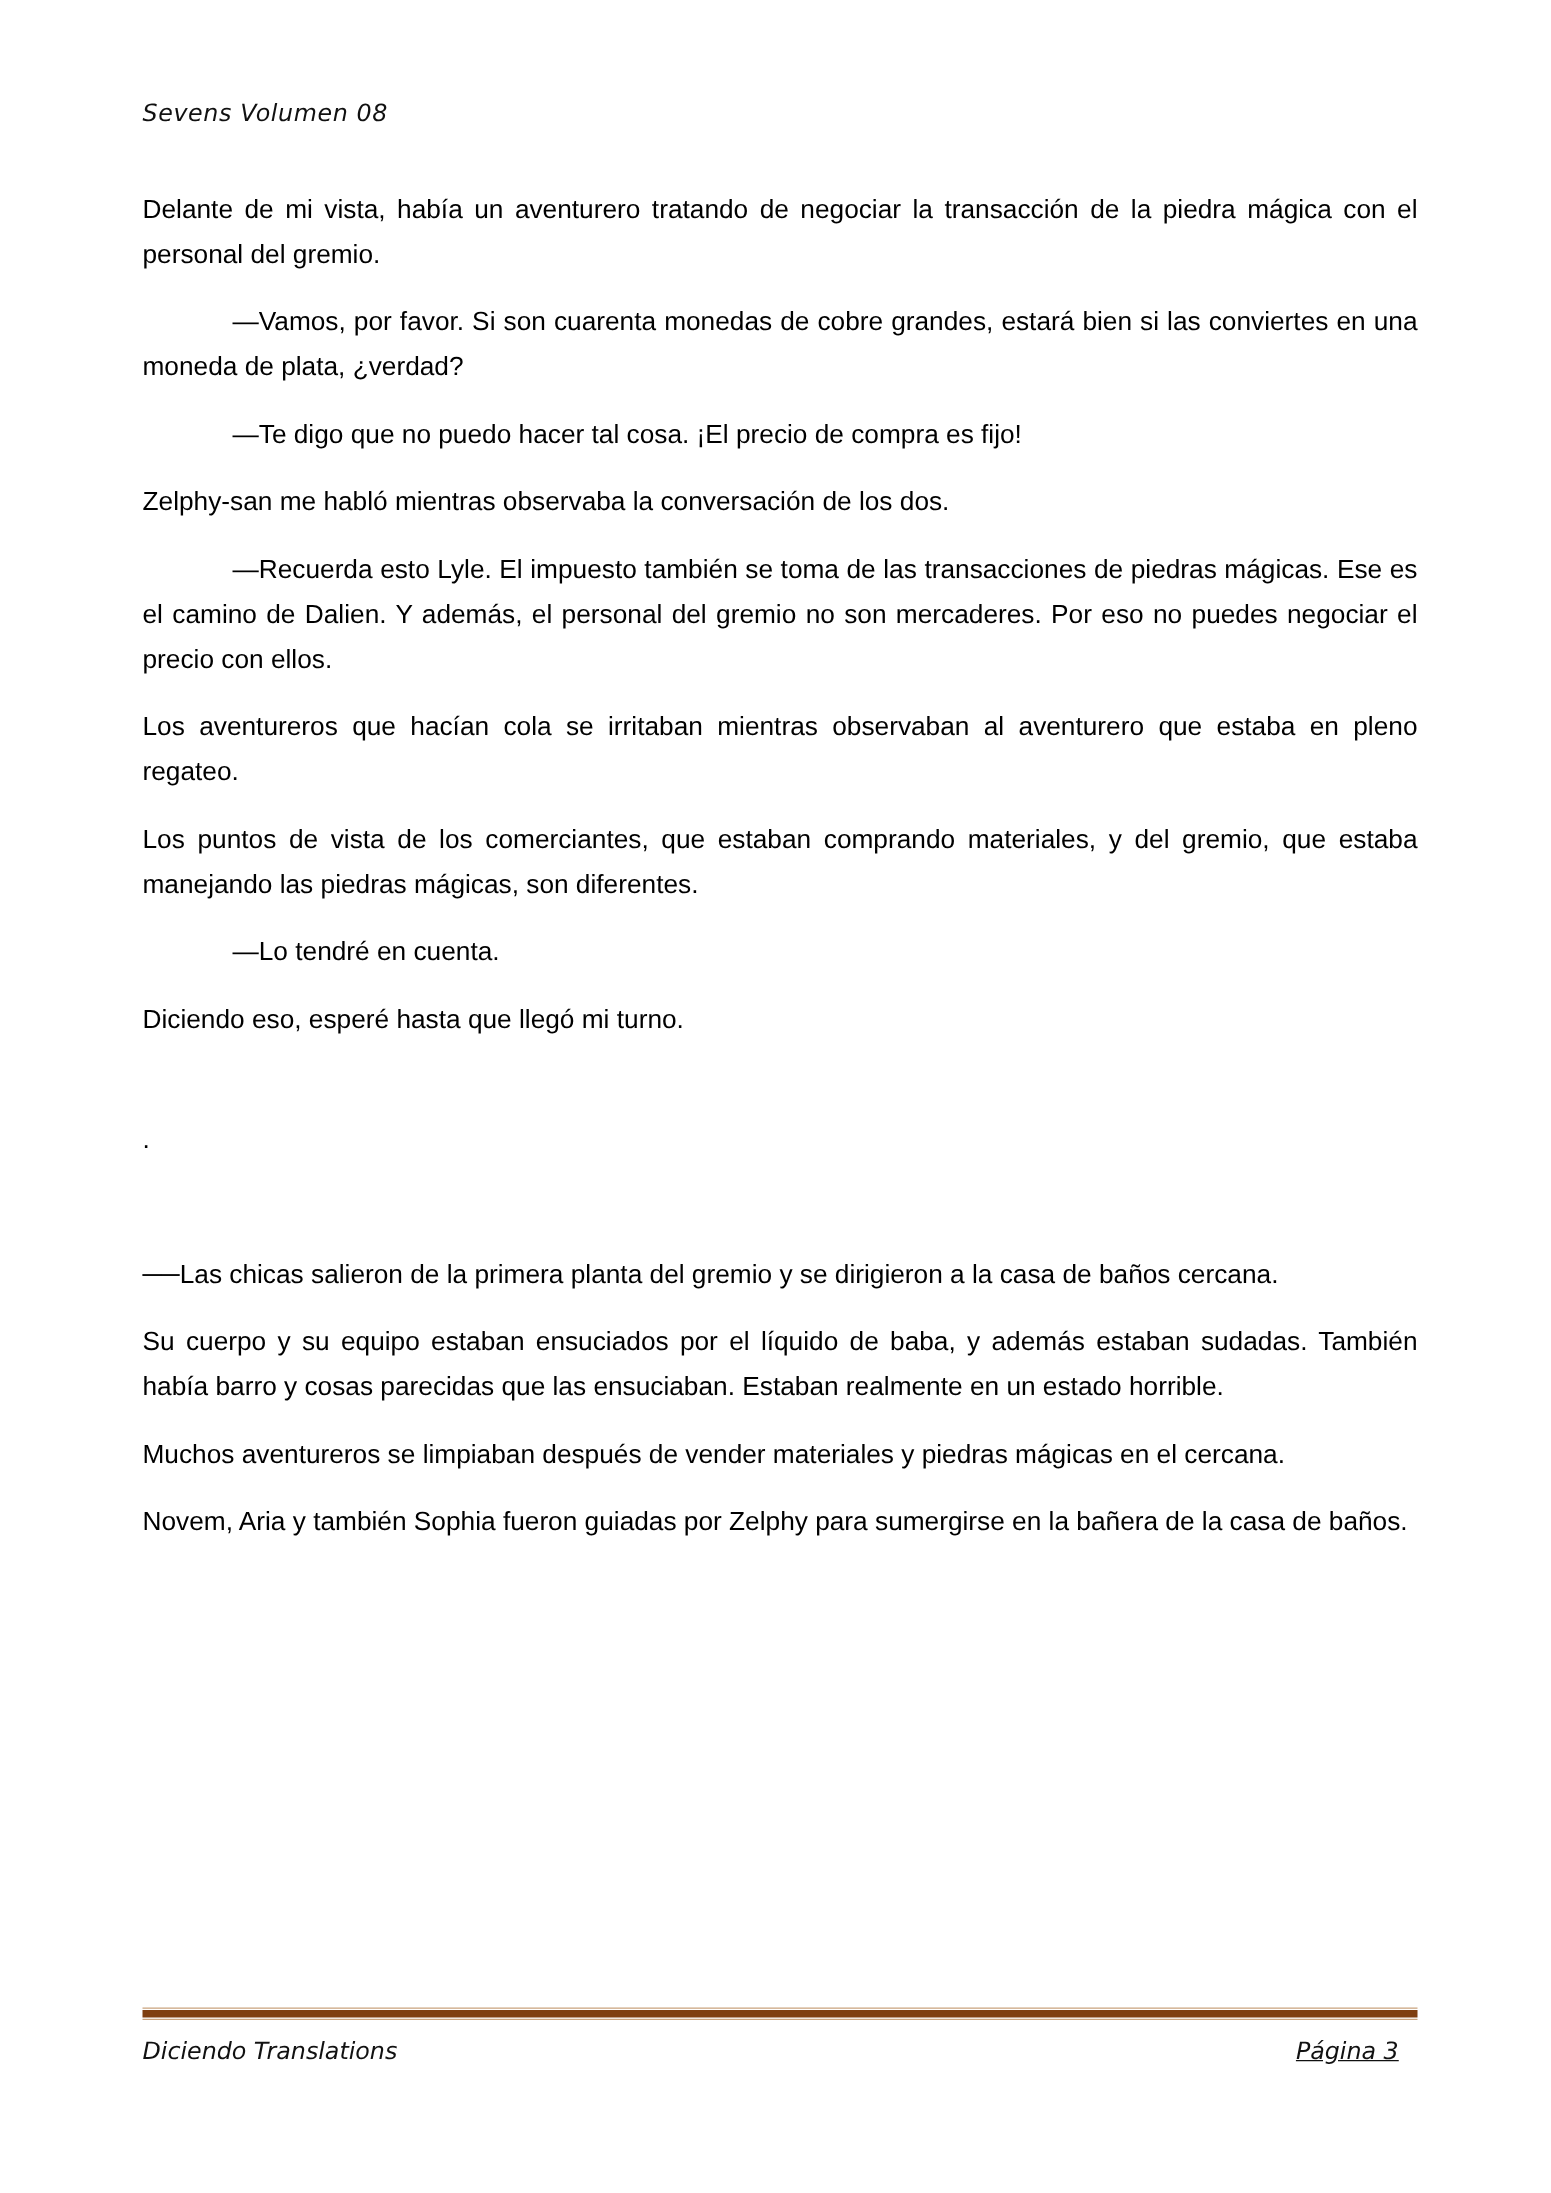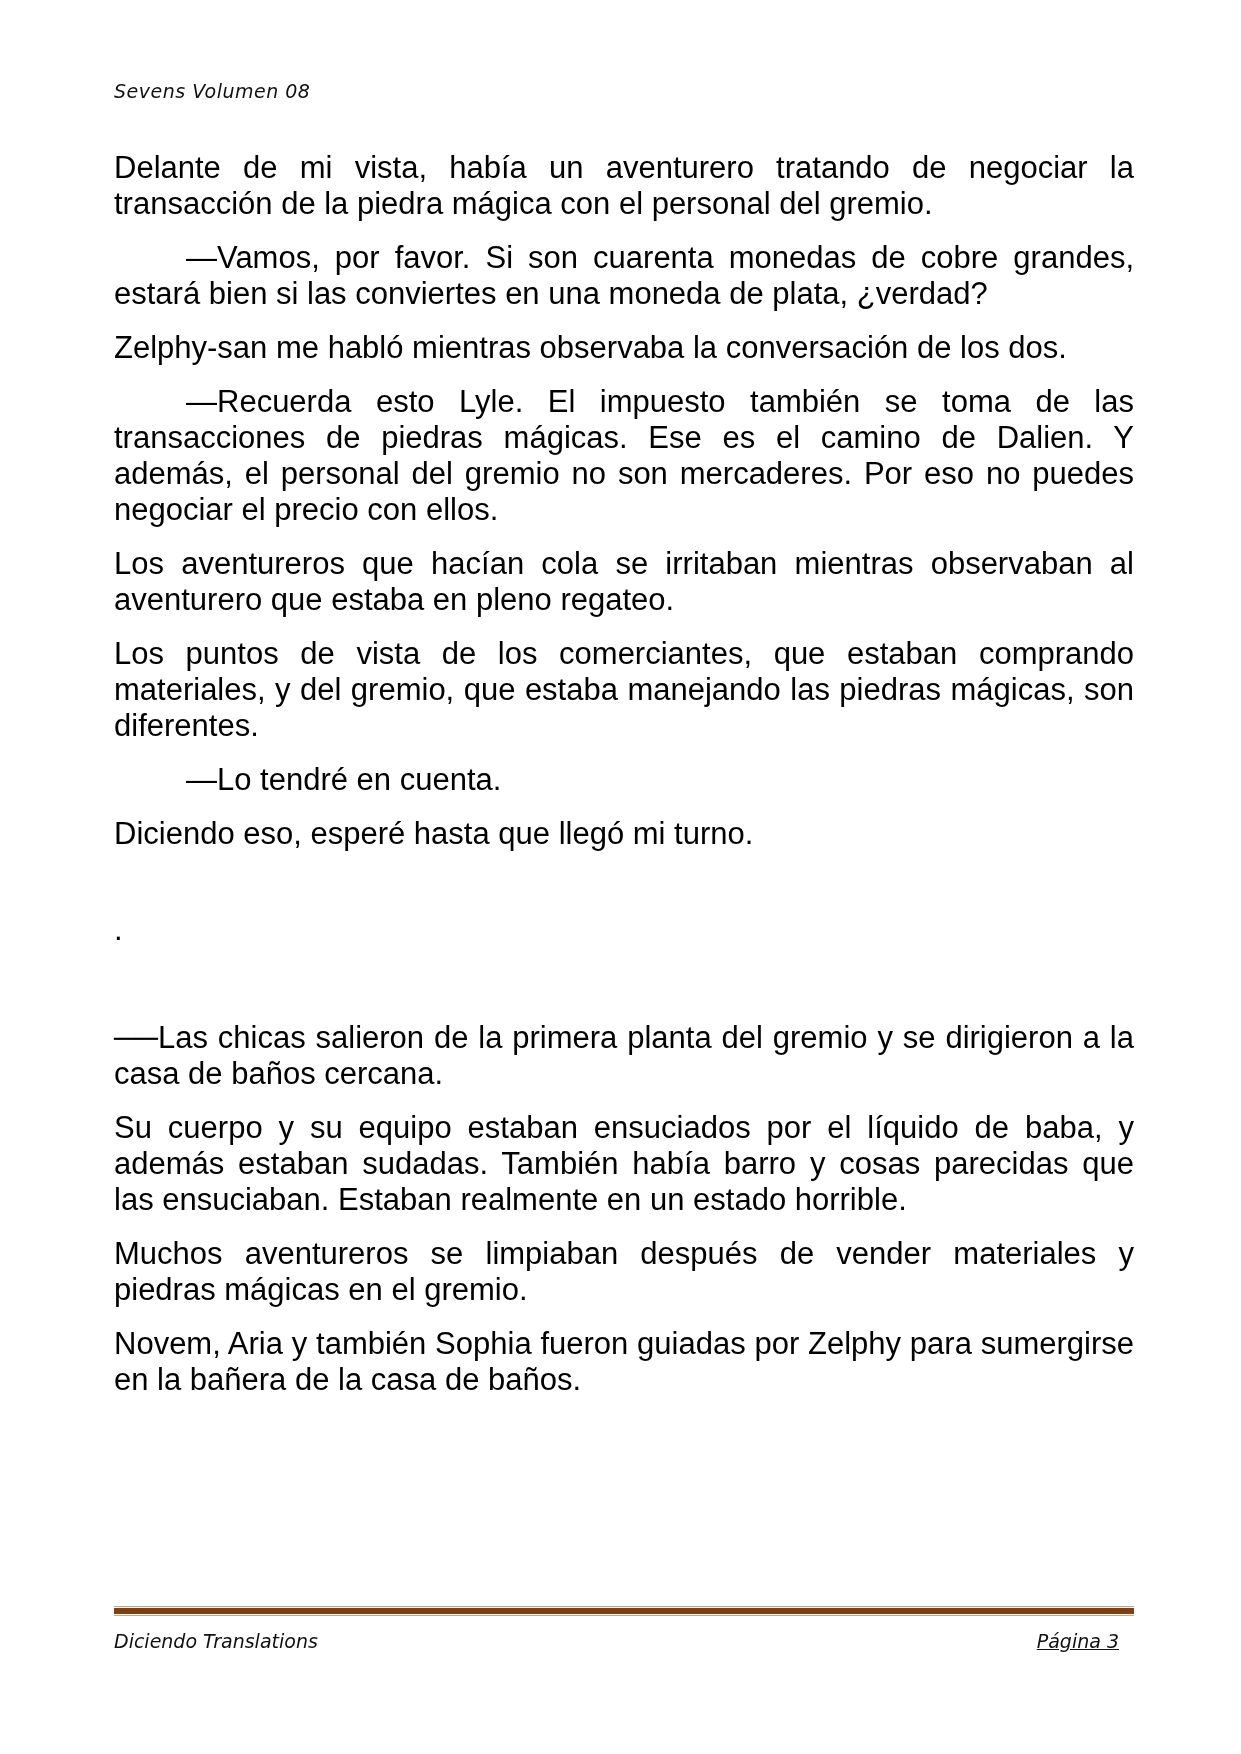--- a/index.html
+++ b/index.html
@@ -23,21 +23,21 @@
       font-size: 19px;
       letter-spacing: 0.5px;
       color: #111111;
     }
     .body-text {
       position: absolute;
       left: 114px;
       top: 150px;
       width: 1020px;
       font-family: "Liberation Sans", sans-serif;
-      font-size: 31px;
+      font-size: 21px;
       line-height: 36px;
       color: #000000;
     }
     .body-text p {
       margin: 0 0 18px 0;
       text-align: justify;
     }
     .body-text p.dialog {
       text-indent: 72px;
     }
@@ -81,30 +81,31 @@
     }
   </style>
 </head>
 <body>
 
 <div class="page-header">Sevens Volumen 08</div>
 
 <div class="body-text">
   <p>Delante de mi vista, había un aventurero tratando de negociar la transacción de la piedra mágica con el personal del gremio.</p>
   <p class="dialog">—Vamos, por favor. Si son cuarenta monedas de cobre grandes, estará bien si las conviertes en una moneda de plata, ¿verdad?</p>
+  <p class="dialog">—Te digo que no puedo hacer tal cosa. ¡El precio de compra es fijo!</p>
   <p>Zelphy-san me habló mientras observaba la conversación de los dos.</p>
   <p class="dialog">—Recuerda esto Lyle. El impuesto también se toma de las transacciones de piedras mágicas. Ese es el camino de Dalien. Y además, el personal del gremio no son mercaderes. Por eso no puedes negociar el precio con ellos.</p>
   <p>Los aventureros que hacían cola se irritaban mientras observaban al aventurero que estaba en pleno regateo.</p>
   <p>Los puntos de vista de los comerciantes, que estaban comprando materiales, y del gremio, que estaba manejando las piedras mágicas, son diferentes.</p>
   <p class="dialog">—Lo tendré en cuenta.</p>
   <p>Diciendo eso, esperé hasta que llegó mi turno.</p>
   <p class="sep">.</p>
   <p>──Las chicas salieron de la primera planta del gremio y se dirigieron a la casa de baños cercana.</p>
   <p>Su cuerpo y su equipo estaban ensuciados por el líquido de baba, y además estaban sudadas. También había barro y cosas parecidas que las ensuciaban. Estaban realmente en un estado horrible.</p>
-  <p>Muchos aventureros se limpiaban después de vender materiales y piedras mágicas en el gremio.</p>
+  <p>Muchos aventureros se limpiaban después de vender materiales y piedras mágicas en el cercana.</p>
   <p>Novem, Aria y también Sophia fueron guiadas por Zelphy para sumergirse en la bañera de la casa de baños.</p>
 </div>
 
 <div class="footer-rule">
   <div class="thin"></div>
   <div class="thick"></div>
   <div class="thin"></div>
 </div>
 
 <div class="footer-left">Diciendo Translations</div>

